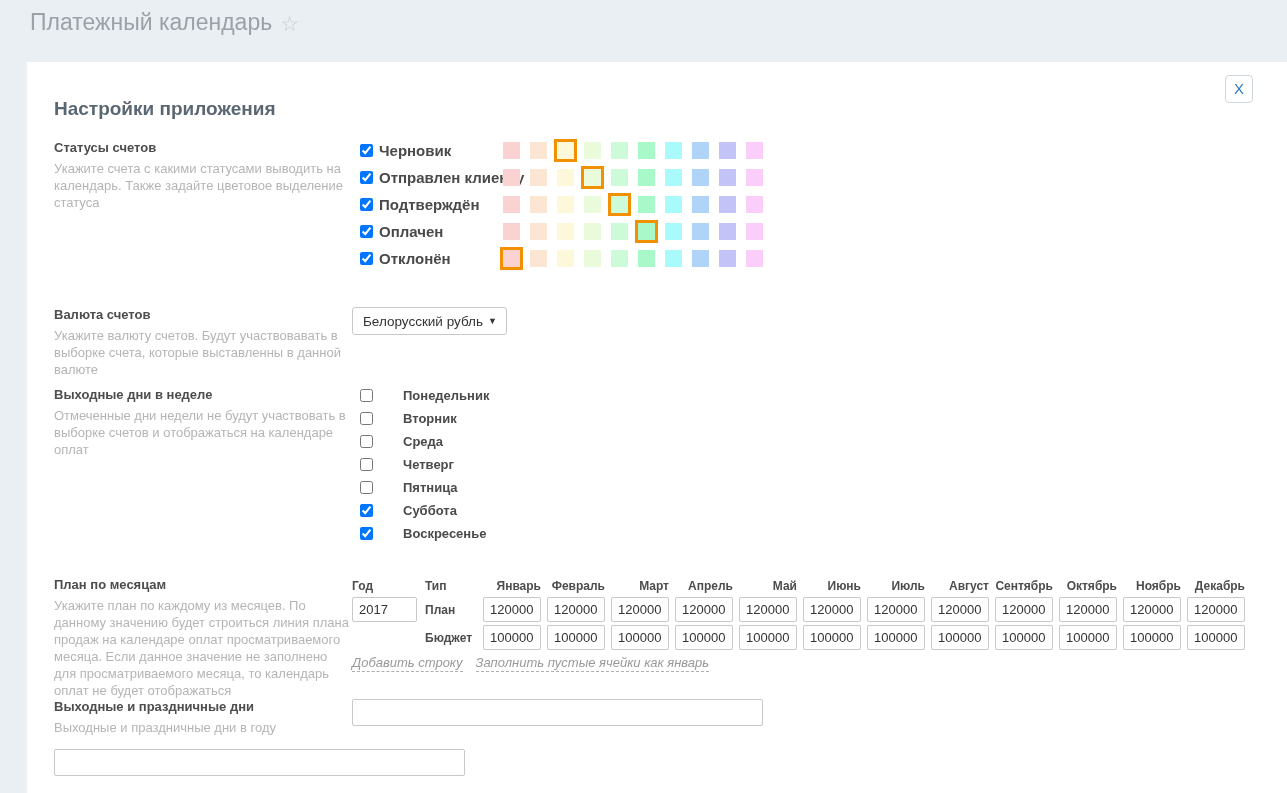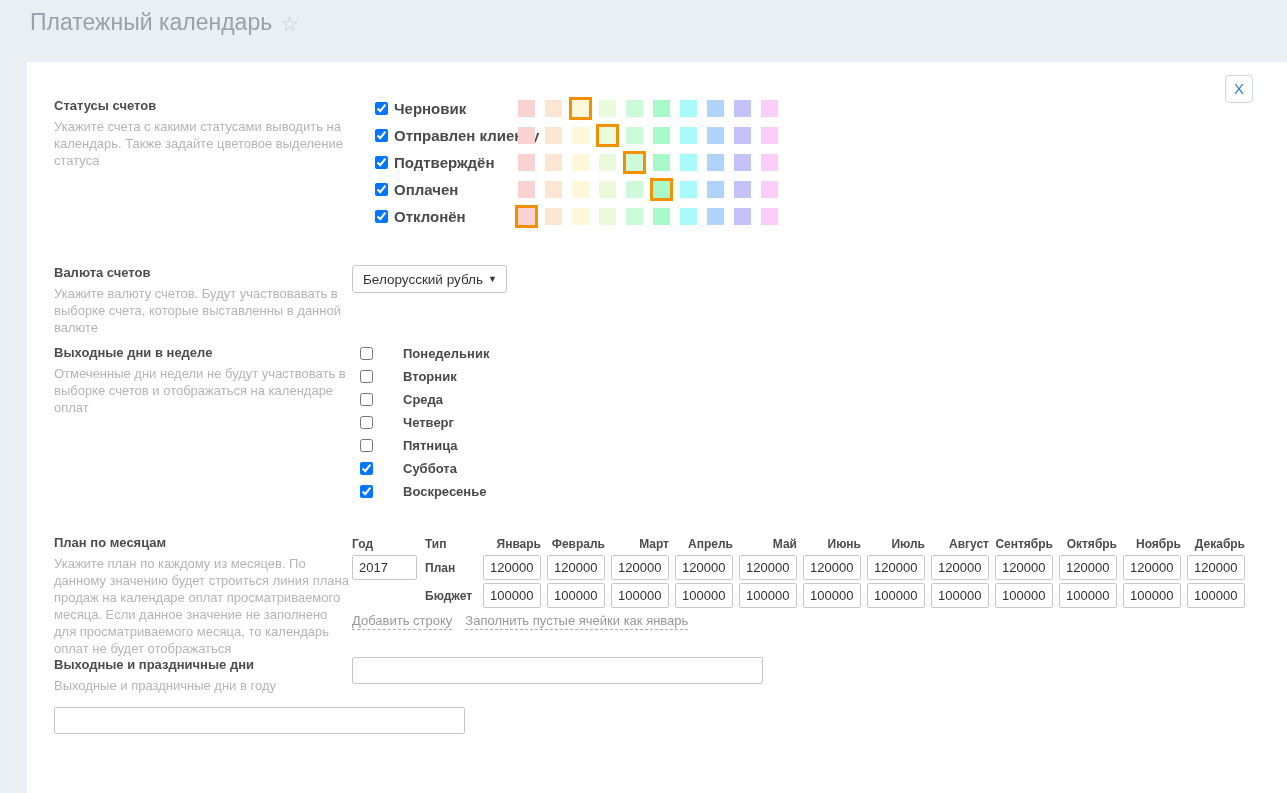--- a/index.html
+++ b/index.html
@@ -64,51 +64,52 @@
   .pt-col-month{width:58px;flex:0 0 58px;margin-right:6px;}
   .pt-head-cell{font-size:12px;font-weight:bold;color:#4D4D4D;white-space:nowrap;}
   .pt-head-cell.mo{text-align:right;}
   .pt-type-label{font-size:12px;font-weight:bold;color:#4D4D4D;}
   .cell-input{
     width:100%;height:25px;box-sizing:border-box;
     border:1px solid #C8C8C8;border-radius:2px;
     font-family:"Liberation Sans",sans-serif;font-size:13px;color:#333;
     padding:0 6px;outline:none;background:#fff;
   }
-  .plan-links{}
+  .plan-links{font-style:italic;}
   .dashed-link{
     display:inline-block;font-size:13px;color:#999;
     border-bottom:1px dashed #AFAFAF;margin-right:13px;
     line-height:16px;cursor:pointer;
   }
 
   .wide-input{
     width:411px;height:27px;box-sizing:border-box;
     border:1px solid #C8C8C8;border-radius:2px;background:#fff;
     font-family:"Liberation Sans",sans-serif;font-size:13px;color:#333;
     padding:0 8px;outline:none;
   }
 
   
-  .row-statuses{margin-bottom:32px;gap:15px;}
+  .row-statuses{margin-bottom:32px;}
   .row-currency{margin-bottom:9px;}
   .row-weekend{margin-bottom:29px;}
   .row-plan{margin-bottom:0px;}
   .row-holidays{margin-bottom:13px;}
 </style>
 </head>
 <body>
 
 <div class="page-title-bar">
   <span class="page-title">Платежный календарь</span>
   <span class="star-icon">☆</span>
 </div>
 
 <div class="card">
   <div class="close-btn">X</div>
+  <h1 class="panel-heading">Настройки приложения</h1>
 
   <div class="setting-row row-statuses">
     <div class="setting-label">
       <div class="setting-name">Статусы счетов</div>
       <div class="setting-desc">Укажите счета с какими статусами выводить на календарь. Также задайте цветовое выделение статуса</div>
     </div>
     <div class="setting-control" id="status-rows">
         <div class="status-row">
           <input type="checkbox" class="cb" checked="" style="">
           <div class="status-label" style="flex-basis: 124px; width: 124px;">Черновик</div>

